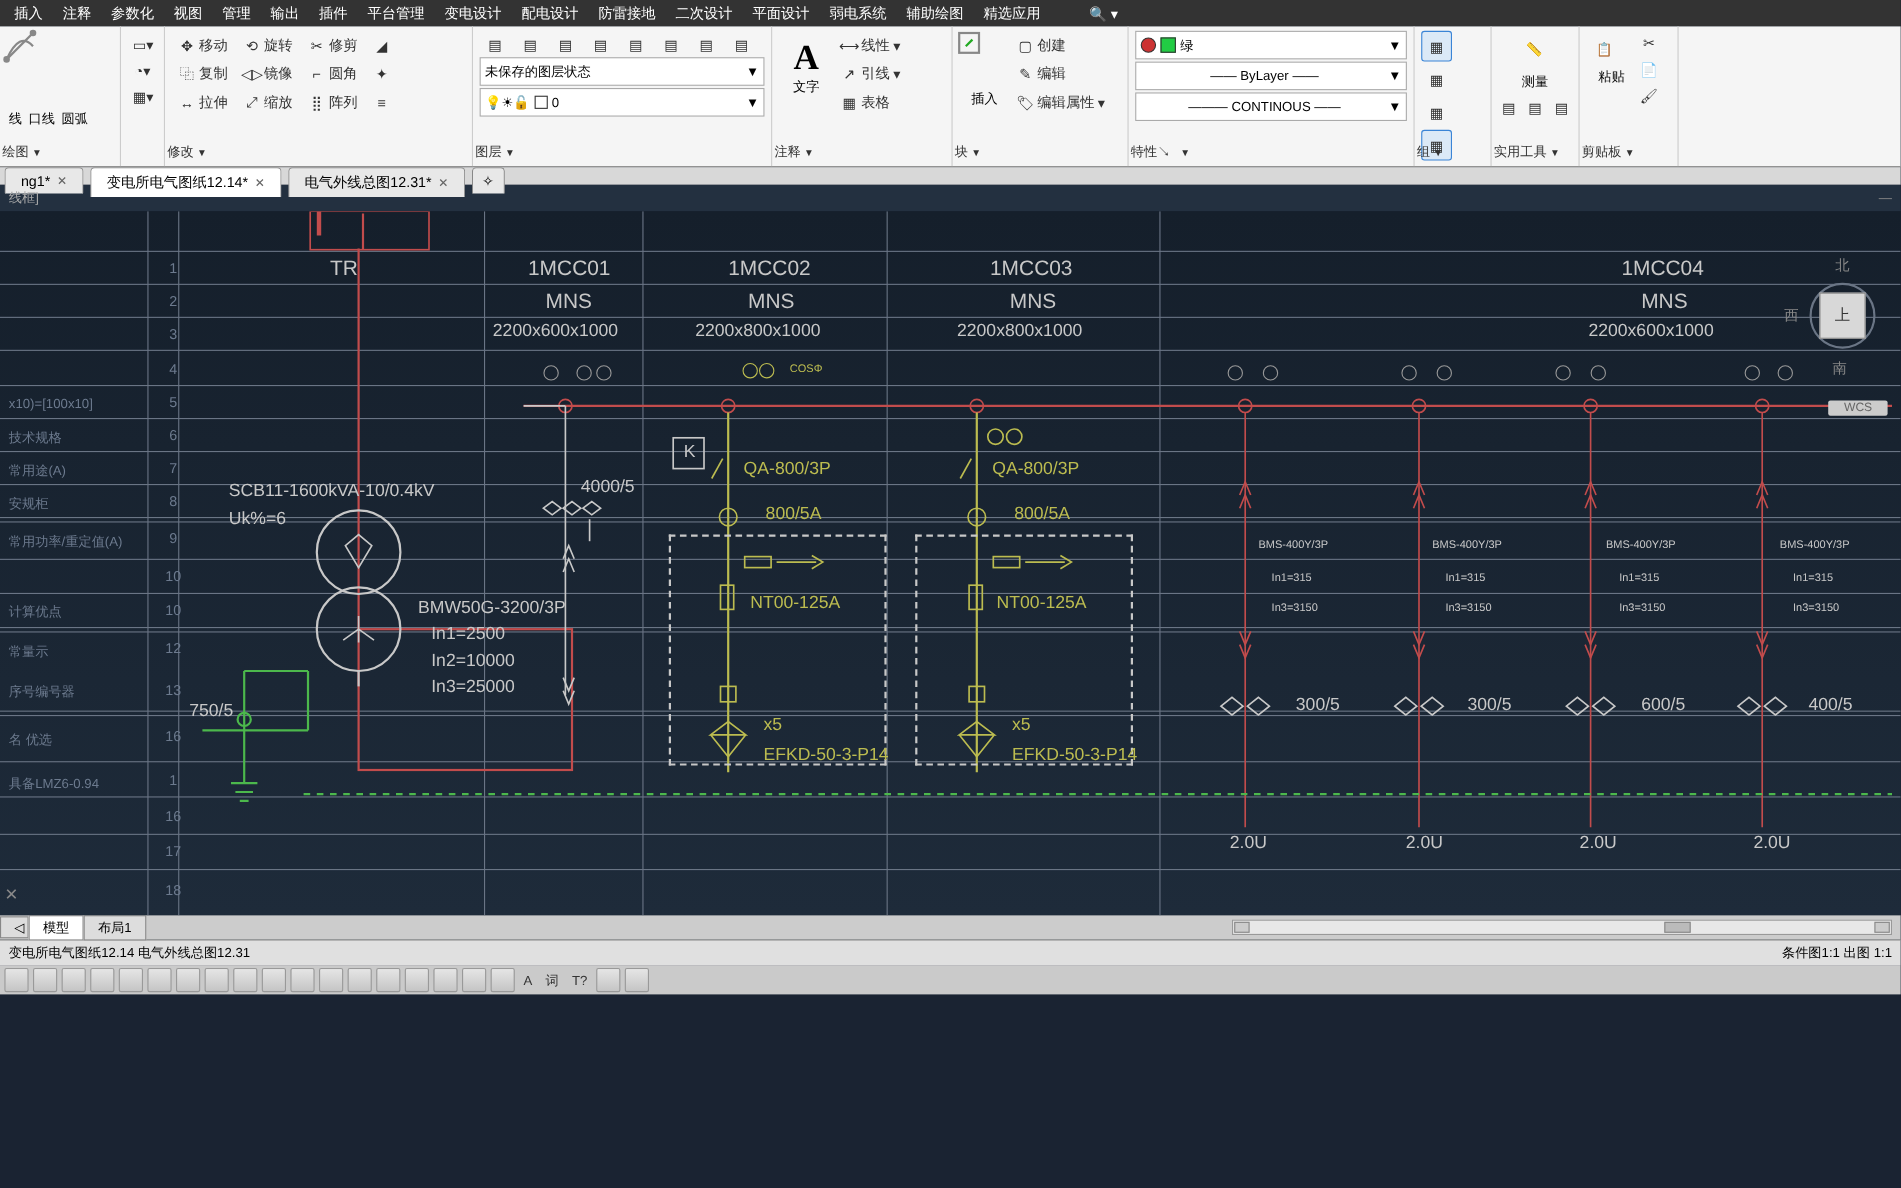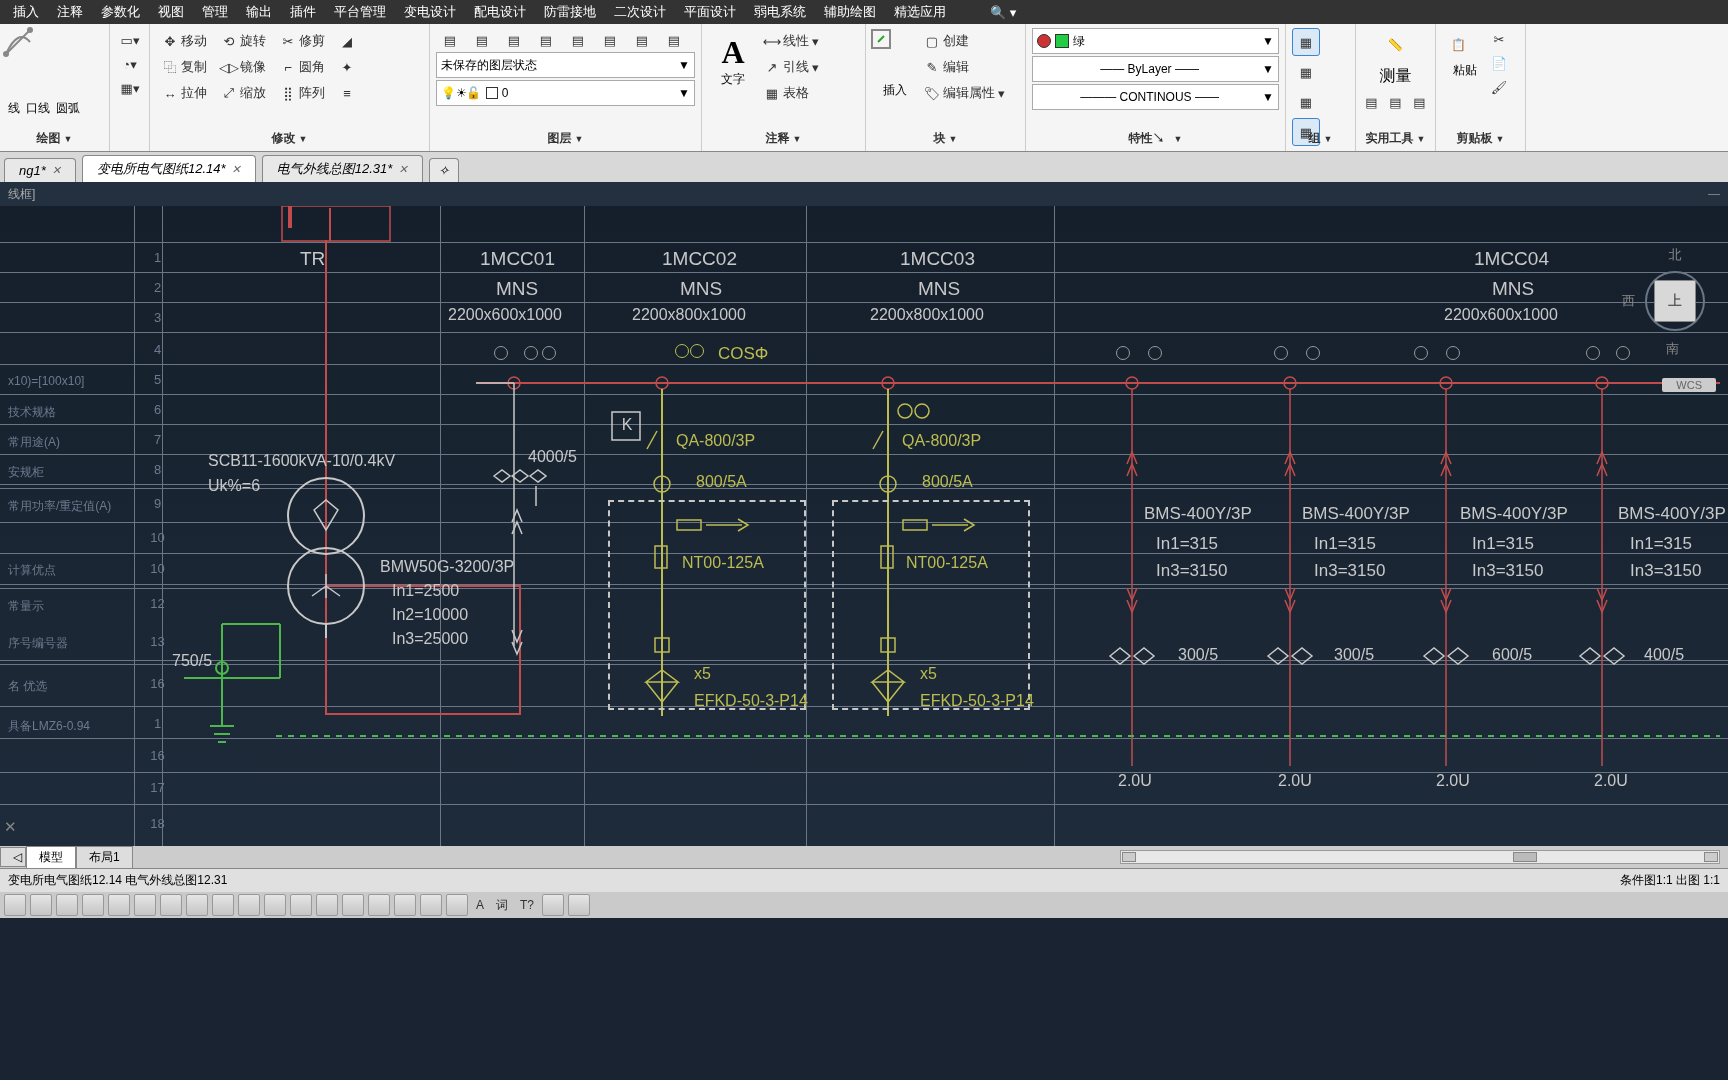--- a/index.html
+++ b/index.html
@@ -1,41 +1,41 @@
 <!DOCTYPE html>
 <html><head>
 <meta charset="utf-8">
 <style>
 *{margin:0;padding:0;box-sizing:border-box;font-family:"Microsoft YaHei",Arial,sans-serif;}
 body{width:1728px;height:1080px;overflow:hidden;background:#1a2332;position:relative;}
 .menubar{height:24px;background:#333;display:flex;align-items:center;padding:0 4px;color:#fff;font-size:13px;}
 .menubar span{padding:0 9px;cursor:pointer;}
 .ribbon{height:128px;background:#f5f5f5;border-bottom:1px solid #888;display:flex;}
 .ribbon-group{border-right:1px solid #ccc;padding:4px 6px;display:flex;flex-direction:column;height:100%;position:relative;}
-.ribbon-group .rg-title{position:absolute;bottom:2px;left:0;right:0;text-align:center;font-size:12px;color:#333;padding:2px;font-weight:bold;}
+.ribbon-group .rg-title{position:absolute;bottom:2px;left:0;right:0;text-align:left;font-size:12px;color:#333;padding:2px;}
 .rg-title .dd{font-size:9px;margin-left:3px;}
 .ribbon-row{display:flex;align-items:center;gap:2px;}
 .ribbon-btn{display:flex;align-items:center;gap:3px;padding:3px 5px;font-size:13px;color:#333;border:1px solid transparent;border-radius:3px;cursor:pointer;}
 .ribbon-btn .ico{width:16px;height:16px;display:inline-flex;align-items:center;justify-content:center;}
 .big-btn{width:48px;height:48px;display:flex;flex-direction:column;align-items:center;justify-content:center;font-size:12px;border:1px solid transparent;}
 .layer-select{border:1px solid #aaa;height:26px;min-width:210px;font-size:12px;padding:0 4px;display:flex;align-items:center;background:#fff;}
-.tabs-row{height:30px;background:#d8d8d8;display:flex;align-items:flex-end;font-size:13px;padding-left:4px;gap:6px;font-style:italic;}
+.tabs-row{height:16px;background:#d8d8d8;display:flex;align-items:flex-start;font-size:13px;padding-left:4px;gap:6px;}
 .tab{padding:4px 14px;background:#e8e8e8;border:1px solid #888;border-bottom:none;border-radius:4px 4px 0 0;display:flex;align-items:center;gap:6px;cursor:pointer;}
 .tab.active{background:#ffffff;}
 .tab .x{color:#666;font-size:11px;}
 .drawing-title{height:24px;background:#233040;color:#aaa;font-size:12px;display:flex;align-items:center;padding:0 8px;}
 .drawing{position:relative;height:640px;background:linear-gradient(#151f2b,#1e2b3a);overflow:hidden;color:#c8c8c8;}
 .grid-v{position:absolute;top:0;bottom:0;width:1px;background:#6a7585;}
 .grid-h{position:absolute;left:0;right:0;height:1px;background:#6a7585;}
 .grid-h.double::after{content:"";position:absolute;left:0;right:0;top:4px;height:1px;background:#6a7585;}
 .row-label{position:absolute;left:8px;color:#6c7a8e;font-size:12px;}
 .row-num{position:absolute;left:145px;width:25px;text-align:center;color:#6c7a8e;font-size:13px;}
 .cad-text{position:absolute;font-family:"Arial",sans-serif;font-size:19px;color:#c8c8c8;white-space:nowrap;}
 .cad-text.small{font-size:16px;}
-.cad-text.tiny{font-size:17px;}
+.cad-text.tiny{font-size:10px;}
 .viewcube{position:absolute;right:18px;top:60px;width:70px;height:70px;}
 .viewcube .ring{width:60px;height:60px;border:2px solid #6a7585;border-radius:50%;position:absolute;left:5px;top:5px;}
 .viewcube .cube{width:42px;height:42px;background:#d8d8d8;position:absolute;left:14px;top:14px;border:1px solid #888;display:flex;align-items:center;justify-content:center;font-size:14px;color:#333;}
 .viewcube .n{position:absolute;left:50%;top:-20px;color:#888;font-size:13px;transform:translateX(-50%);}
 .dashed-box{position:absolute;border:2px dashed #c8c8c8;}
 .circ{position:absolute;width:14px;height:14px;border:1.5px solid #b84c4c;border-radius:50%;}
 .bottom-tabs{height:22px;background:#ccc;display:flex;align-items:center;font-size:12px;}
 .bottom-tabs span{padding:2px 12px;border:1px solid #888;background:#ddd;}
 .bottom-tabs span.on{background:#fff;}
 .status{height:24px;background:#e0e0e0;display:flex;align-items:center;font-size:12px;justify-content:space-between;padding:0 8px;border-top:1px solid #888;}
@@ -278,21 +278,21 @@
         </div>
     </div>
     <div class="rg-title"><span>组</span><span class="dd">▼</span></div>
   </div>
 
   <div class="ribbon-group" style="width:80px">
     <div style="display:flex;flex-direction:column;align-items:center;gap:4px">
       <div class="big-btn" style="width:34px;height:34px">
           <span>📏</span>
         </div>
-      <div style="font-size:16px">测量</div>
+      <div style="font-size:12px">测量</div>
       <div style="display:flex;gap:2px">
         <div class="ribbon-btn" style="padding:2px">
             <span class="ico">▤</span>
           </div>
         <div class="ribbon-btn" style="padding:2px">
             <span class="ico">▤</span>
           </div>
         <div class="ribbon-btn" style="padding:2px">
             <span class="ico">▤</span>
           </div>

